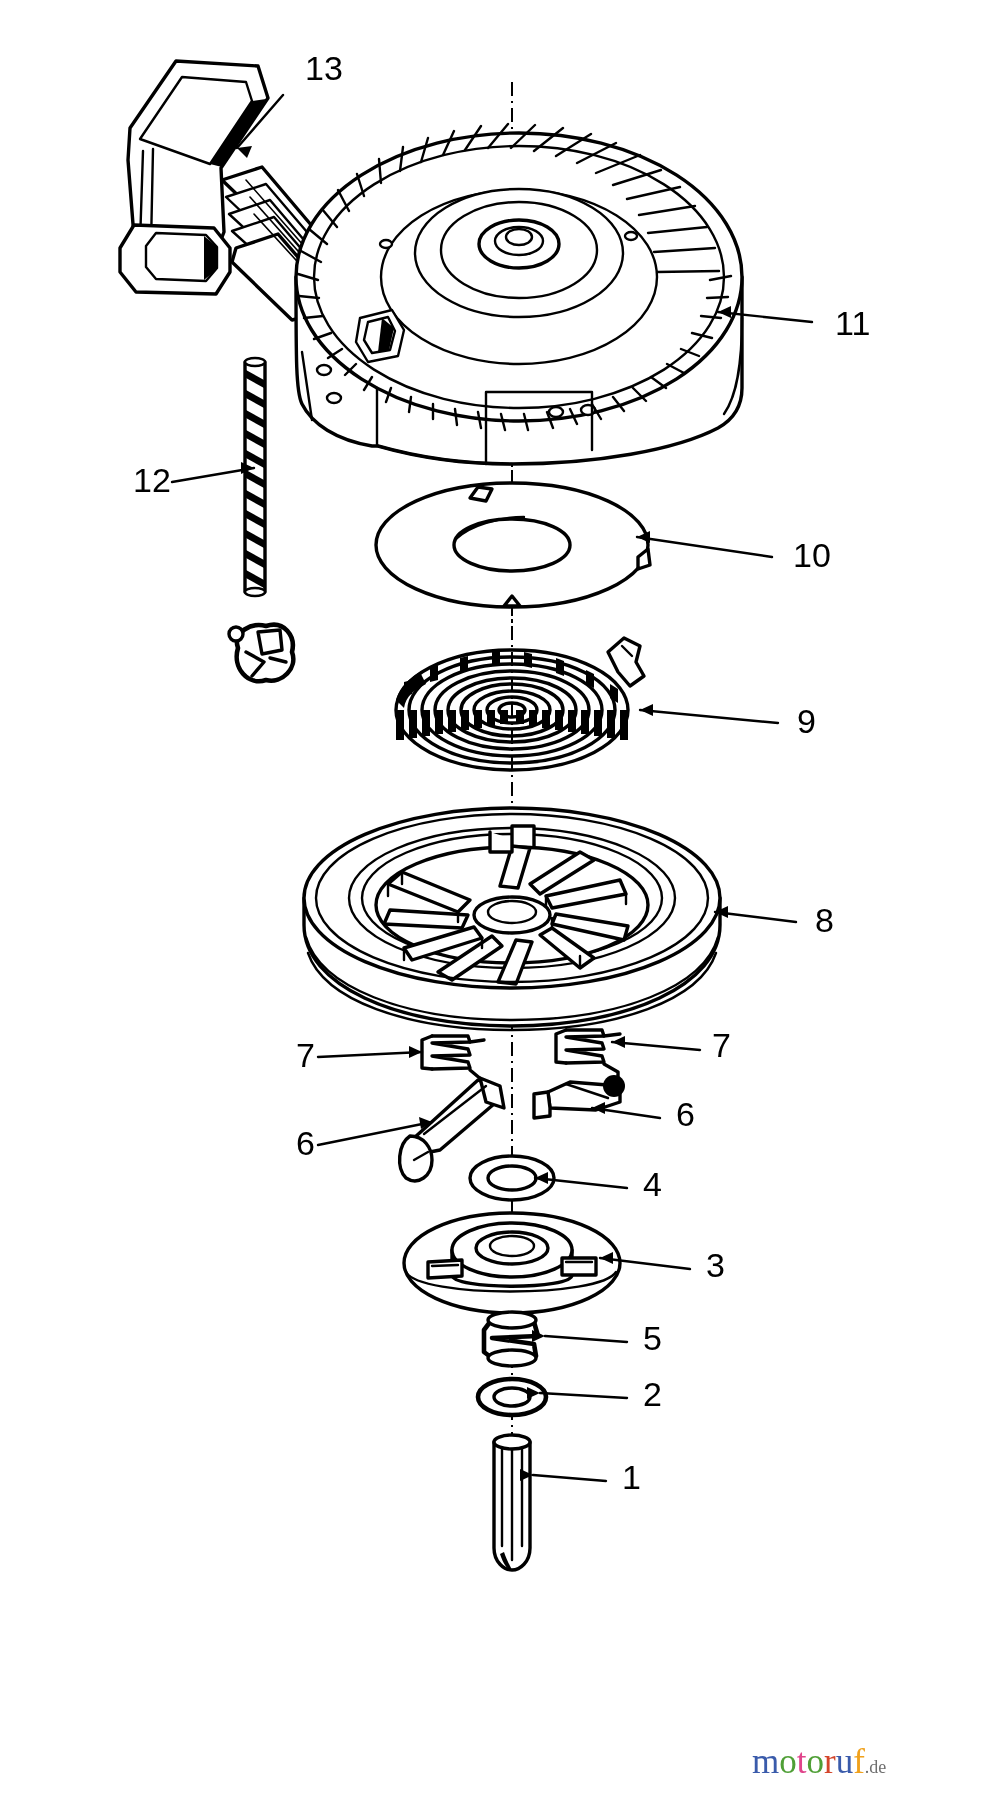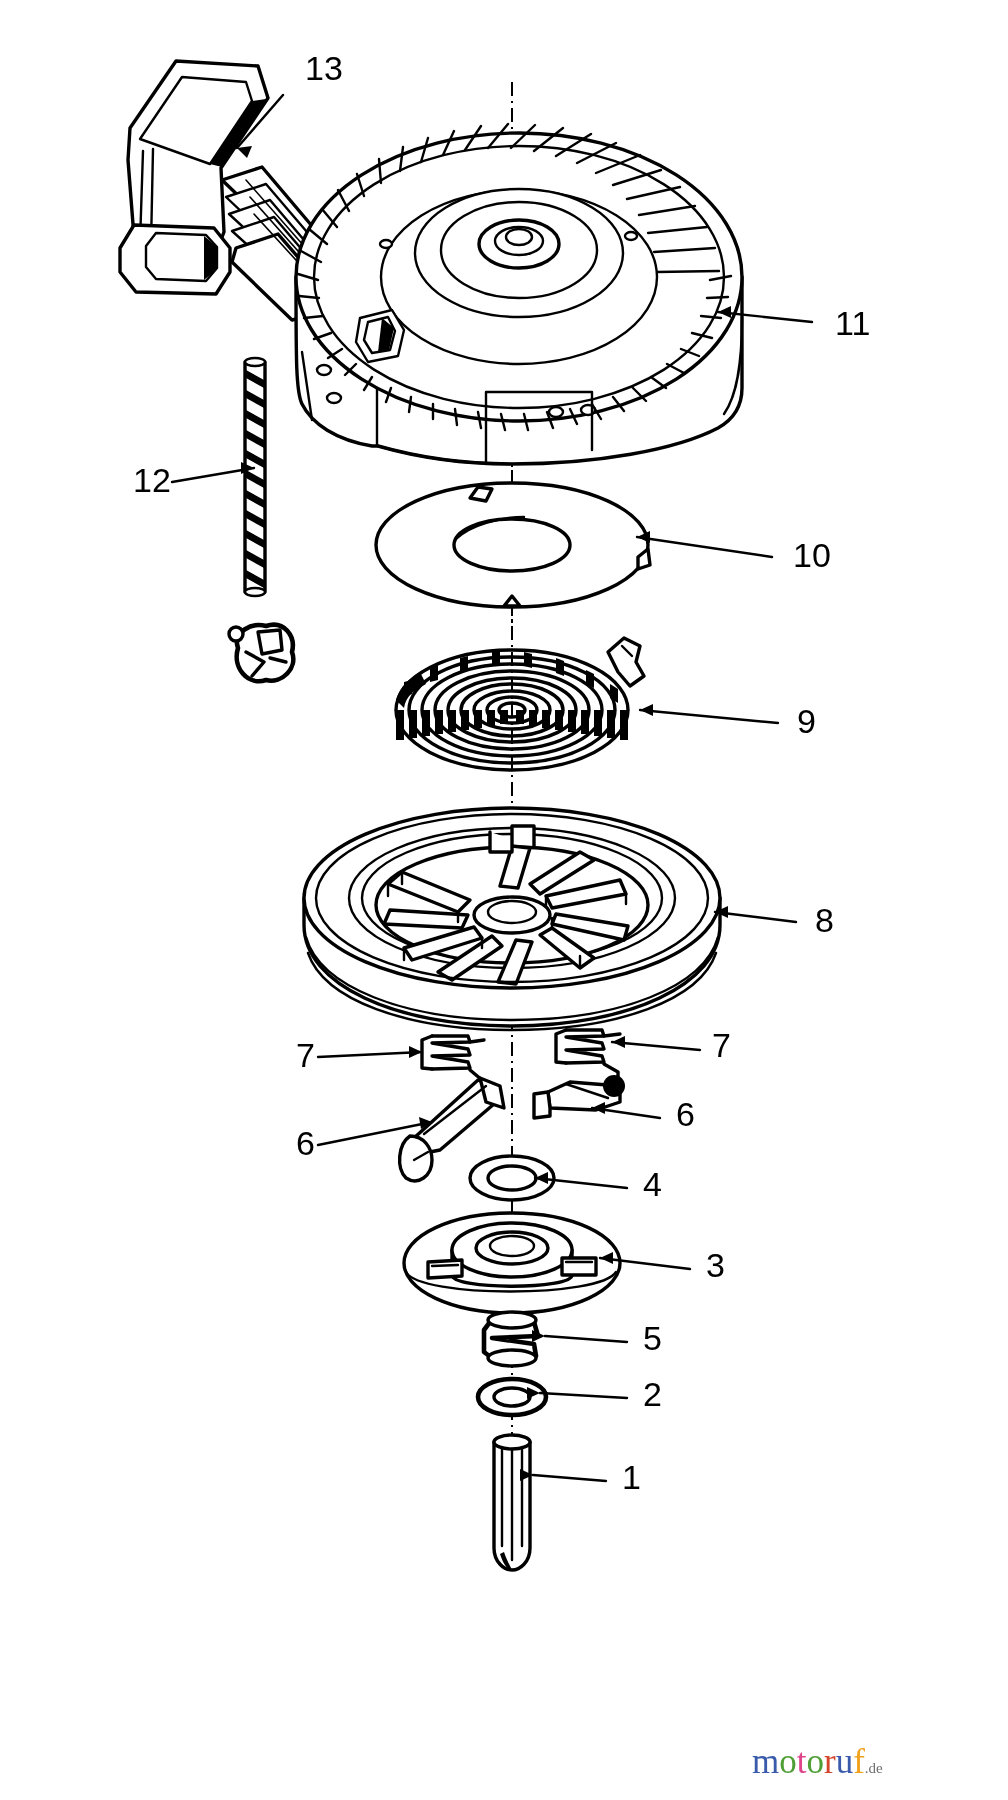--- a/index.html
+++ b/index.html
@@ -34,21 +34,21 @@
   #watermark{
     position:absolute;
     left:752px;top:1742px;
     font-family:"Liberation Serif", serif;
     font-size:35px;
     letter-spacing:0px;
     white-space:nowrap;
     user-select:none;
   }
   #watermark .wl{display:inline-block;}
-  #watermark .tld{font-size:15px;color:#6f6f6f;}
+  #watermark .tld{font-size:18px;color:#6f6f6f;}
 </style>
 </head>
 <body>
 
 <div id="diagram-root">
 
 <svg id="parts-svg" viewBox="0 0 1008 1800" xmlns="http://www.w3.org/2000/svg">
 
   <g>
     <line class="axis" x1="512" y1="82" x2="512" y2="640"></line>

